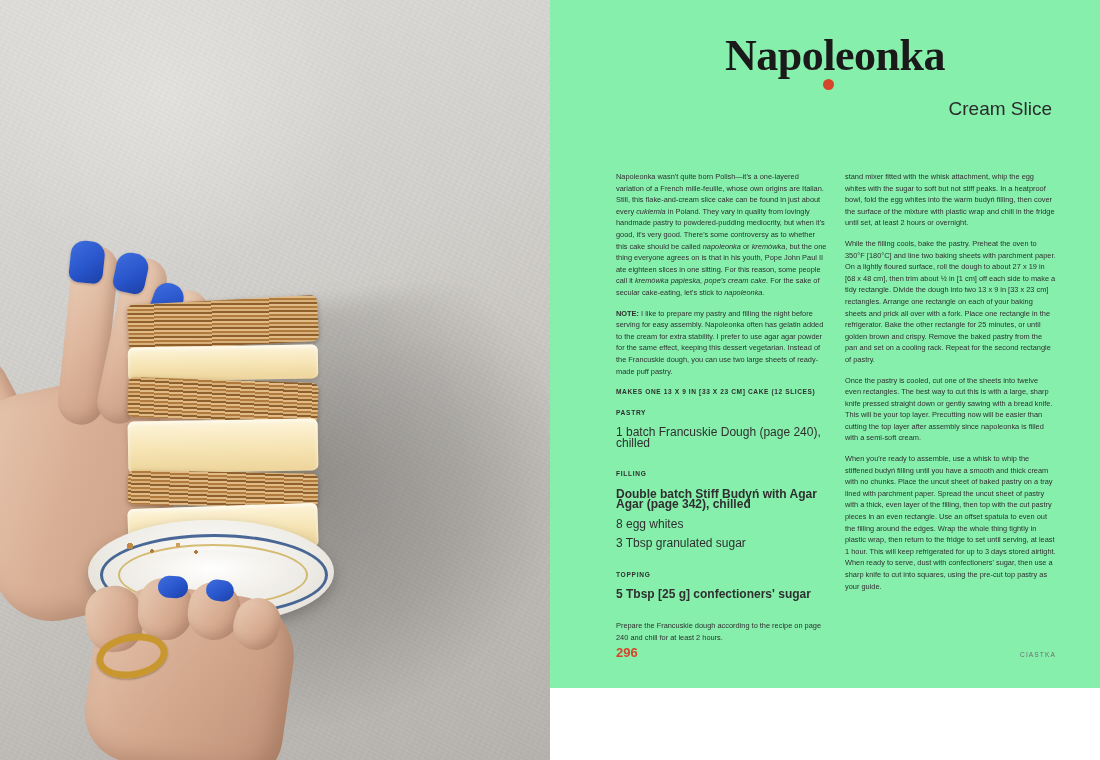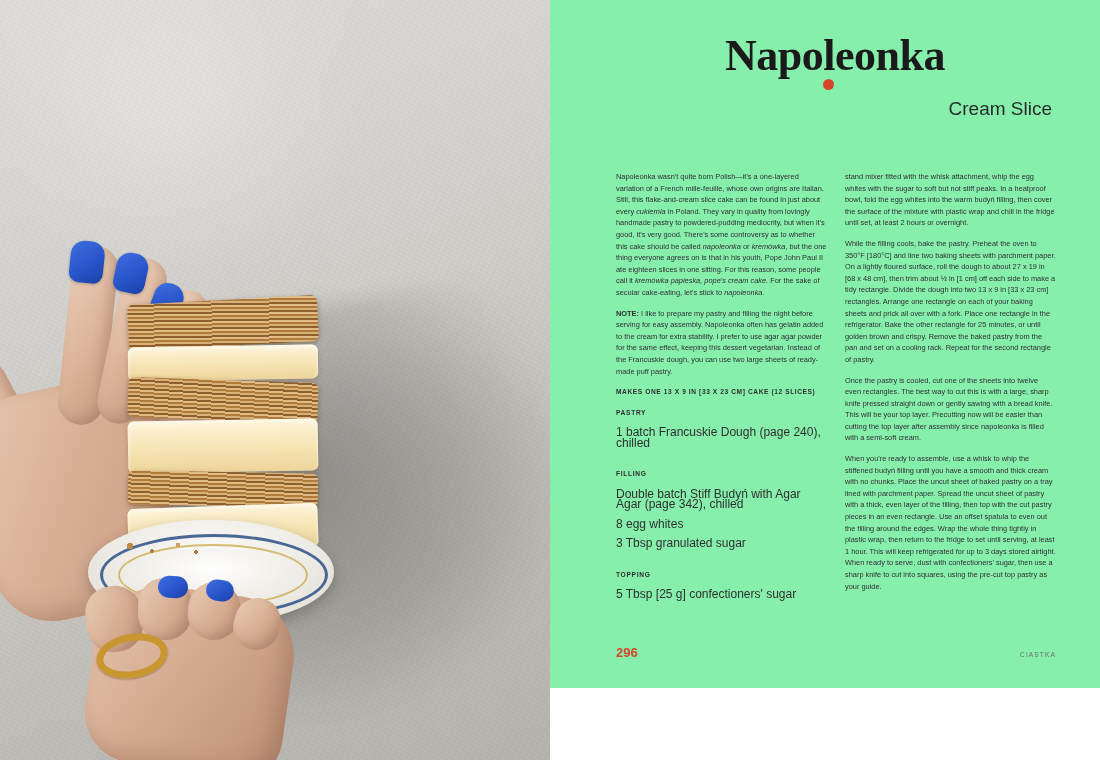--- a/index.html
+++ b/index.html
@@ -277,21 +277,21 @@
     margin: 0 0 2px 0;
   }
   .makes {
     font-size: 6.6px;
     letter-spacing: .6px;
     font-weight: 700;
     text-transform: uppercase;
     margin: 0 0 10px 0;
   }
   .ing { margin: 0 0 1.5px 0; font-size: 12px; line-height: 10.5px; }
-  .ing.b { font-weight: 400; }
+  .ing.b { font-weight: 700; }
   .block-gap { height: 8px; }
 
   .page-number {
     position: absolute;
     left: 66px;
     bottom: 28px;
     font-family: "Liberation Sans", sans-serif;
     font-size: 13px;
     font-weight: 700;
     color: #d6442a;
@@ -379,20 +379,21 @@
         <p class="caps-label">FILLING</p>
         <p class="ing b">Double batch Stiff Budyń with Agar Agar (page 342), chilled</p>
         <p class="ing">8 egg whites</p>
         <p class="ing">3 Tbsp granulated sugar</p>
         <div class="block-gap"></div>
 
         <p class="caps-label">TOPPING</p>
         <p class="ing b">5 Tbsp [25 g] confectioners' sugar</p>
         <div class="block-gap"></div>
 
+        <p>Prepare the Francuskie dough according to the recipe on page 240 and chill for at least 2 hours.</p>
       </div>
 
       <div class="col">
         <p>stand mixer fitted with the whisk attachment, whip the egg whites with the sugar to soft but not stiff peaks. In a heatproof bowl, fold the egg whites into the warm budyń filling, then cover the surface of the mixture with plastic wrap and chill in the fridge until set, at least 2 hours or overnight.</p>
         <p>While the filling cools, bake the pastry. Preheat the oven to 350°F [180°C] and line two baking sheets with parchment paper. On a lightly floured surface, roll the dough to about 27 x 19 in [68 x 48 cm], then trim about ½ in [1 cm] off each side to make a tidy rectangle. Divide the dough into two 13 x 9 in [33 x 23 cm] rectangles. Arrange one rectangle on each of your baking sheets and prick all over with a fork. Place one rectangle in the refrigerator. Bake the other rectangle for 25 minutes, or until golden brown and crispy. Remove the baked pastry from the pan and set on a cooling rack. Repeat for the second rectangle of pastry.</p>
         <p>Once the pastry is cooled, cut one of the sheets into twelve even rectangles. The best way to cut this is with a large, sharp knife pressed straight down or gently sawing with a bread knife. This will be your top layer. Precutting now will be easier than cutting the top layer after assembly since napoleonka is filled with a semi-soft cream.</p>
         <p>When you're ready to assemble, use a whisk to whip the stiffened budyń filling until you have a smooth and thick cream with no chunks. Place the uncut sheet of baked pastry on a tray lined with parchment paper. Spread the uncut sheet of pastry with a thick, even layer of the filling, then top with the cut pastry pieces in an even rectangle. Use an offset spatula to even out the filling around the edges. Wrap the whole thing tightly in plastic wrap, then return to the fridge to set until serving, at least 1 hour. This will keep refrigerated for up to 3 days stored airtight. When ready to serve, dust with confectioners' sugar, then use a sharp knife to cut into squares, using the pre-cut top pastry as your guide.</p>
       </div>
     </div>
 

